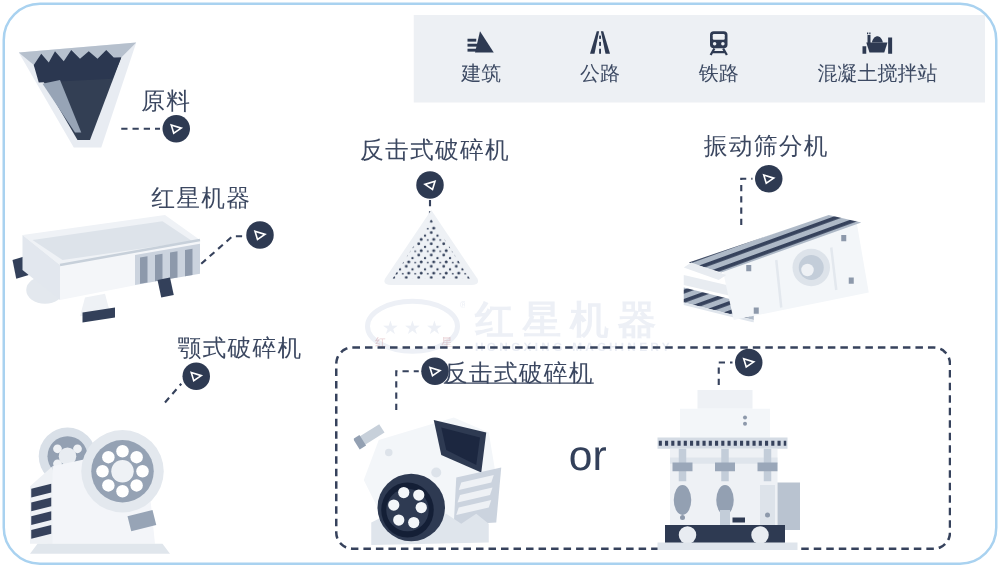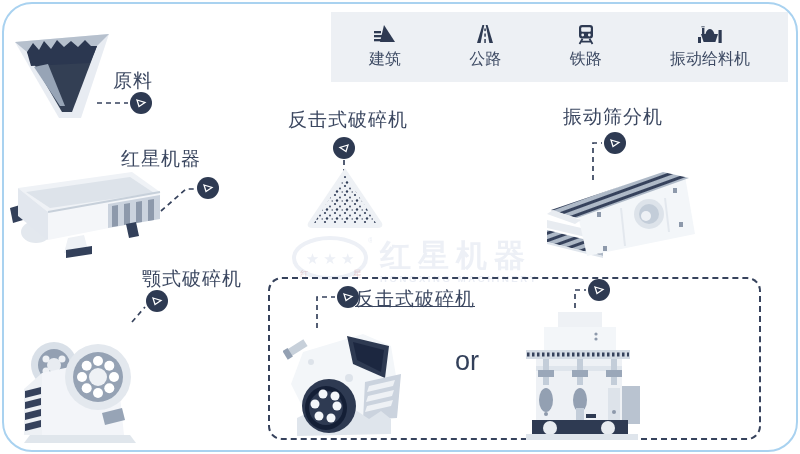--- a/index.html
+++ b/index.html
@@ -18,27 +18,27 @@
   }
   .legend-item{display:flex;flex-direction:column;align-items:center;gap:3px;color:#2e3a52;}
   .legend-item .lbl{font-size:16px;color:#3d4a63;white-space:nowrap;}
   .label{
     position:absolute;font-size:19px;color:#3b4760;letter-spacing:1px;white-space:nowrap;
   }
   .badge{
     position:absolute;width:22px;height:22px;border-radius:50%;background:#2e3a52;
     display:flex;align-items:center;justify-content:center;
   }
-  .or-text{position:absolute;left:455px;top:346px;font-size:27px;color:#33405a;}
+  .or-text{position:absolute;left:455px;top:346px;font-size:34px;color:#33405a;}
   .alt-box{
     position:absolute;left:268px;top:277px;width:493px;height:163px;
     border:2px dashed #36425c;border-radius:14px;box-sizing:border-box;
   }
   .watermark{
-    position:absolute;left:292px;top:232px;display:flex;align-items:center;gap:8px;
+    position:absolute;left:292px;top:232px;display:flex;align-items:flex-end;gap:8px;
     pointer-events:none;
   }
   .wm-text{display:flex;flex-direction:column;align-items:flex-start;line-height:1;}
   .wm-brand{font-size:31px;font-weight:bold;color:#edf0f6;letter-spacing:7px;margin-top:8px;}
   .wm-sub{font-size:9.5px;font-weight:bold;color:#eaedf4;letter-spacing:2.6px;margin-top:3px;}
   .wm-chars{position:absolute;left:300px;top:268px;width:62px;display:flex;justify-content:space-between;
     font-size:9px;color:rgba(190,120,130,0.35);}
   svg{display:block;}
   .machine{position:absolute;}
 </style>
@@ -96,21 +96,21 @@
     <div class="legend-item">
       <svg width="26" height="22" viewBox="0 0 26 22" fill="#2e3a52">
         <path d="M4 10 h17 l-2.6 8 h-11.8 Z"></path>
         <path d="M8.5 10 c0.6-3.4 2.8-5 4.4-5 s3.8 1.6 4.4 5 Z"></path>
         <rect x="5" y="4" width="2.4" height="6.5"></rect>
         <rect x="4.6" y="2" width="1" height="1.4"></rect>
         <rect x="6.4" y="2" width="1" height="1.4"></rect>
         <rect x="21.5" y="6" width="3.2" height="13"></rect>
         <rect x="1" y="13" width="3" height="6"></rect>
       </svg>
-      <span class="lbl">振动给料机</span>
+      <span class="lbl">混凝土搅拌站</span>
     </div>
   </div>
 
   <svg width="800" height="454" style="position:absolute;left:0;top:0;">
     <g fill="none" stroke="#36425c" stroke-width="1.7" stroke-dasharray="5 4">
       <path d="M97 103 H128"></path>
       <path d="M161 211 L186 189 H195"></path>
       <path d="M132 322 L145 307"></path>
       <path d="M344 160 V180"></path>
       <path d="M593 180 V143 H602"></path>

